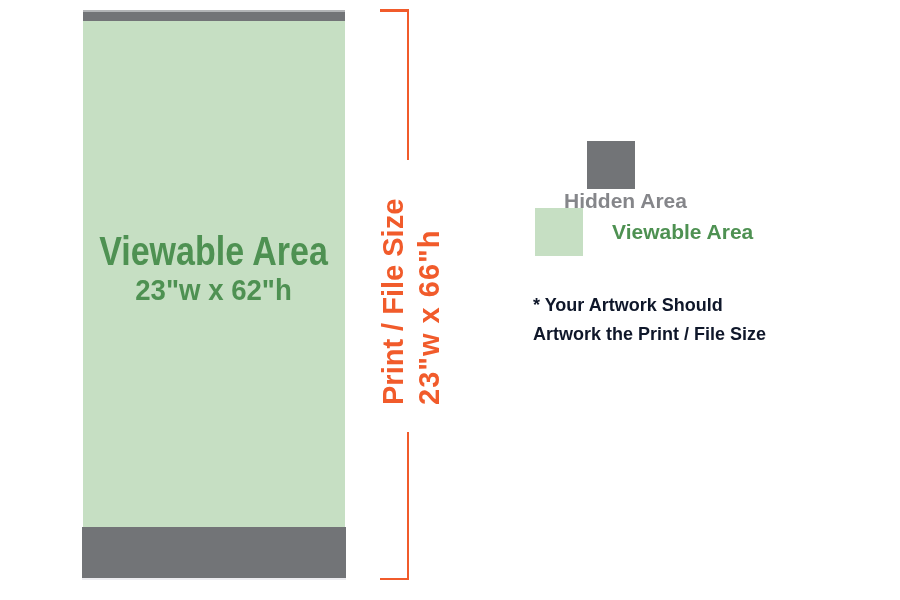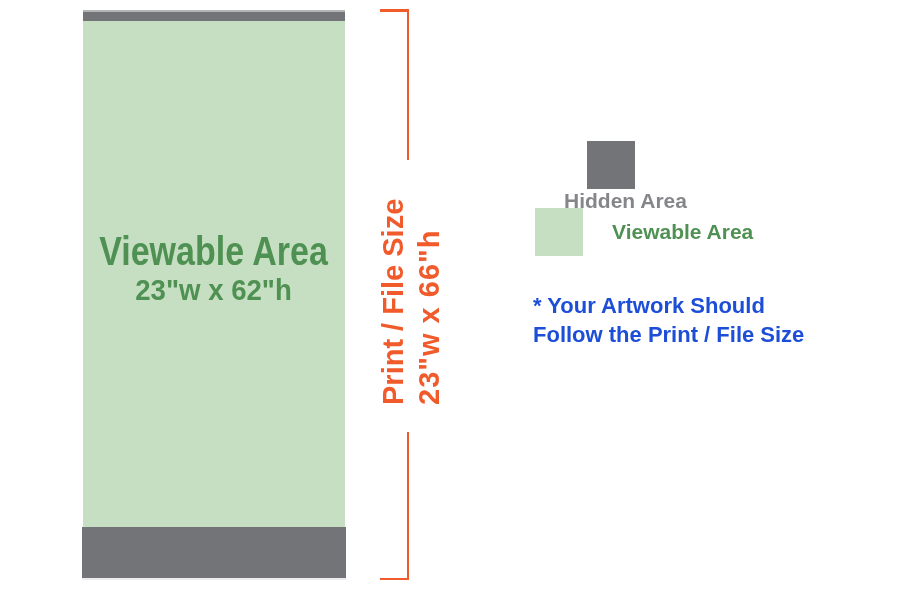--- a/index.html
+++ b/index.html
@@ -134,22 +134,22 @@
     font-size: 21px;
     font-weight: 700;
     white-space: nowrap;
   }
   .legend-label-hidden { color: #85868a; }
   .legend-label-viewable { color: #4e9152; }
 
   .artwork-note {
     position: absolute;
     left: 533px; top: 291px;
-    color: #1d4ed8;
-    font-size: 22px;
+    color: #0f172a;
+    font-size: 18px;
     font-weight: 700;
     line-height: 29px;
     white-space: nowrap;
   }
 </style>
 </head>
 <body>
 
 <div class="canvas">
 
@@ -179,16 +179,16 @@
     <div class="legend-label legend-label-hidden">Hidden Area</div>
   </div>
 
   <div class="legend-row legend-row-viewable">
     <div class="swatch swatch-viewable"></div>
     <div class="legend-label legend-label-viewable">Viewable Area</div>
   </div>
 
   <div class="artwork-note">
     <div>* Your Artwork Should</div>
-    <div>Follow the Print / File Size</div>
+    <div>Artwork the Print / File Size</div>
   </div>
 
 </div>
 
 </body></html>

